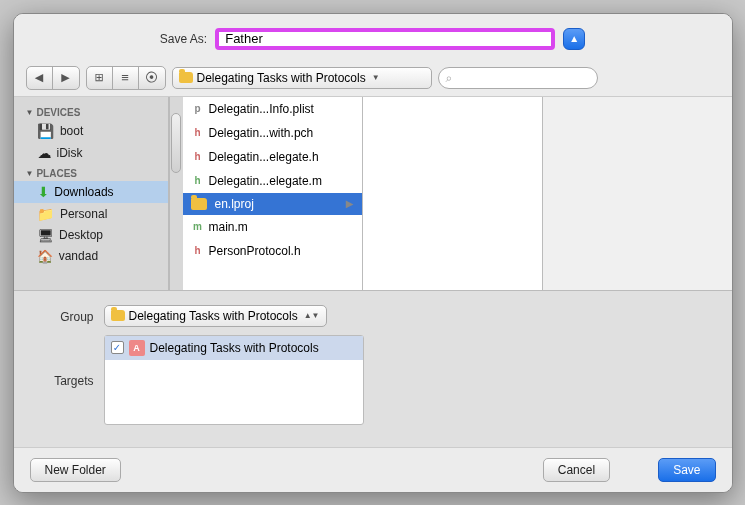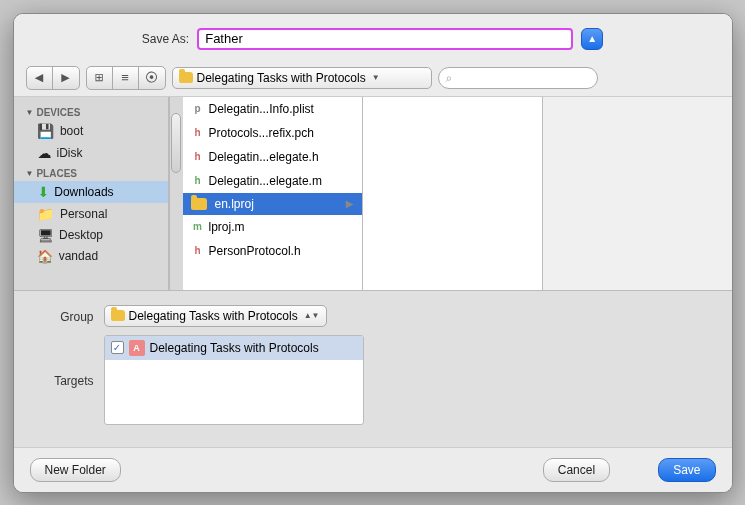--- a/index.html
+++ b/index.html
@@ -32,23 +32,23 @@
       justify-content: center;
       background: #ececec;
     }
     .save-as-label {
       font-size: 12px;
       color: #333;
       margin-right: 8px;
       white-space: nowrap;
     }
     .save-as-input {
-      width: 376px;
-      height: 22px;
-      border: 2px solid #d946ef;
+      width: 340px;
+      height: 22px;
+      border: 4px solid #d946ef;
       border-radius: 4px;
       padding: 2px 6px;
       font-size: 13px;
       background: white;
       outline: none;
     }
     .expand-btn {
       margin-left: 8px;
       width: 22px;
       height: 22px;
@@ -348,21 +348,21 @@
       padding: 10px 16px;
       display: flex;
       align-items: center;
       justify-content: space-between;
       background: #ececec;
       border-top: 1px solid #ccc;
     }
     .btn {
       height: 24px;
       padding: 0 14px;
-      border-radius: 10px;
+      border-radius: 5px;
       border: 1px solid #aaa;
       background: linear-gradient(to bottom, #fefefe, #e0e0e0);
       font-size: 12px;
       cursor: pointer;
       color: #222;
     }
     .btn-save {
       background: linear-gradient(to bottom, #5b9cf6, #1a6fe8);
       color: white;
       border: 1px solid #1a5dc8;
@@ -474,38 +474,38 @@
         <div class="scrollbar-thumb"></div>
       </div>
 
       <div class="file-column">
         <div class="file-item">
           <span class="file-icon icon-plist">p</span>
           <span>Delegatin...Info.plist</span>
         </div>
         <div class="file-item">
           <span class="file-icon icon-h">h</span>
-          <span>Protocols...refix.pch</span>
+          <span>Delegatin...with.pch</span>
         </div>
         <div class="file-item">
           <span class="file-icon icon-h">h</span>
           <span>Delegatin...elegate.h</span>
         </div>
         <div class="file-item">
           <span class="file-icon icon-m">h</span>
           <span>Delegatin...elegate.m</span>
         </div>
         <div class="file-item selected">
           <div class="file-icon-folder"></div>
           <span style="margin-left:4px;">en.lproj</span>
           <span class="arrow-right">▶</span>
         </div>
         <div class="file-item">
           <span class="file-icon icon-m">m</span>
-          <span>lproj.m</span>
+          <span>main.m</span>
         </div>
         <div class="file-item">
           <span class="file-icon icon-h">h</span>
           <span>PersonProtocol.h</span>
         </div>
       </div>
 
       <div style="width:180px; background:white; border-right:1px solid #bbb;">
       </div>
 

